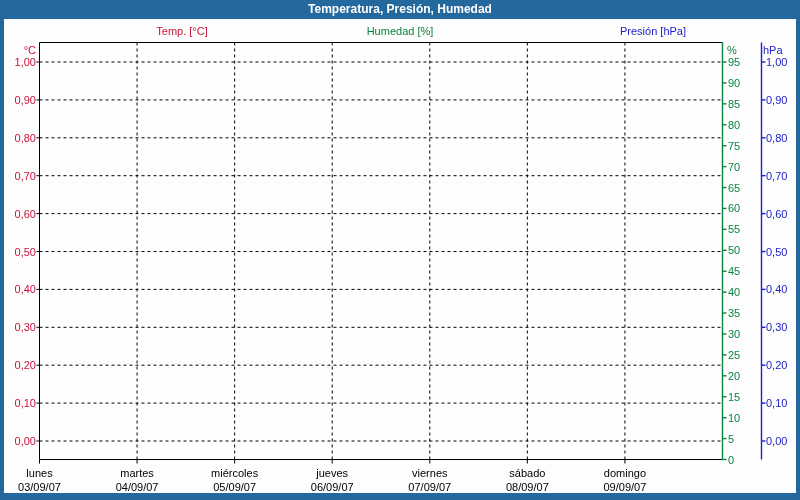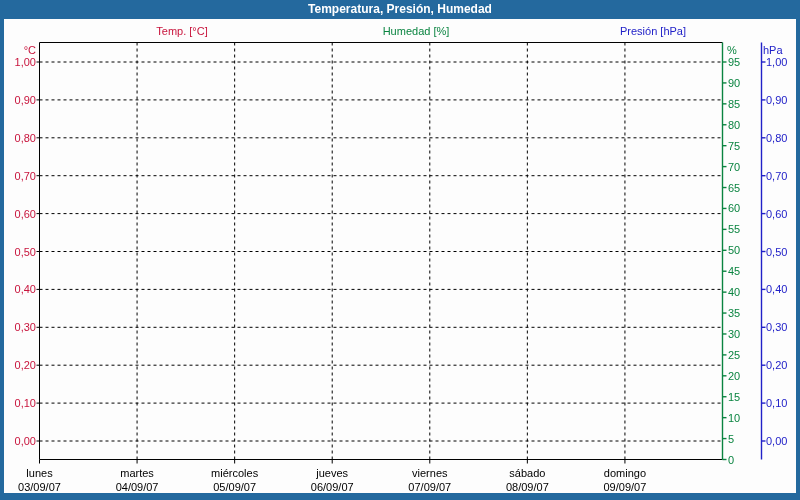--- a/index.html
+++ b/index.html
@@ -161,15 +161,15 @@
 
   <div class="titlebar" style="background: rgb(36, 105, 158);">
     <span>Temperatura, Presión, Humedad</span>
   </div>
 
   <div class="frame left" style="background: rgb(36, 105, 158);"></div>
   <div class="frame right" style="background: rgb(36, 105, 158);"></div>
   <div class="frame bottom" style="background: rgb(36, 105, 158);"></div>
 
   <div class="legend-item" style="left: 150px; color: rgb(200, 20, 60); margin-left: 32px;">Temp. [°C]</div>
-  <div class="legend-item" style="left: 416px; color: rgb(10, 132, 64);">Humedad [%]</div>
+  <div class="legend-item" style="left: 400px; color: rgb(10, 132, 64);">Humedad [%]</div>
   <div class="legend-item" style="left: 653px; color: rgb(33, 33, 200); text-align: right;">Presión [hPa]</div>
 </div>
 
 </body></html>

